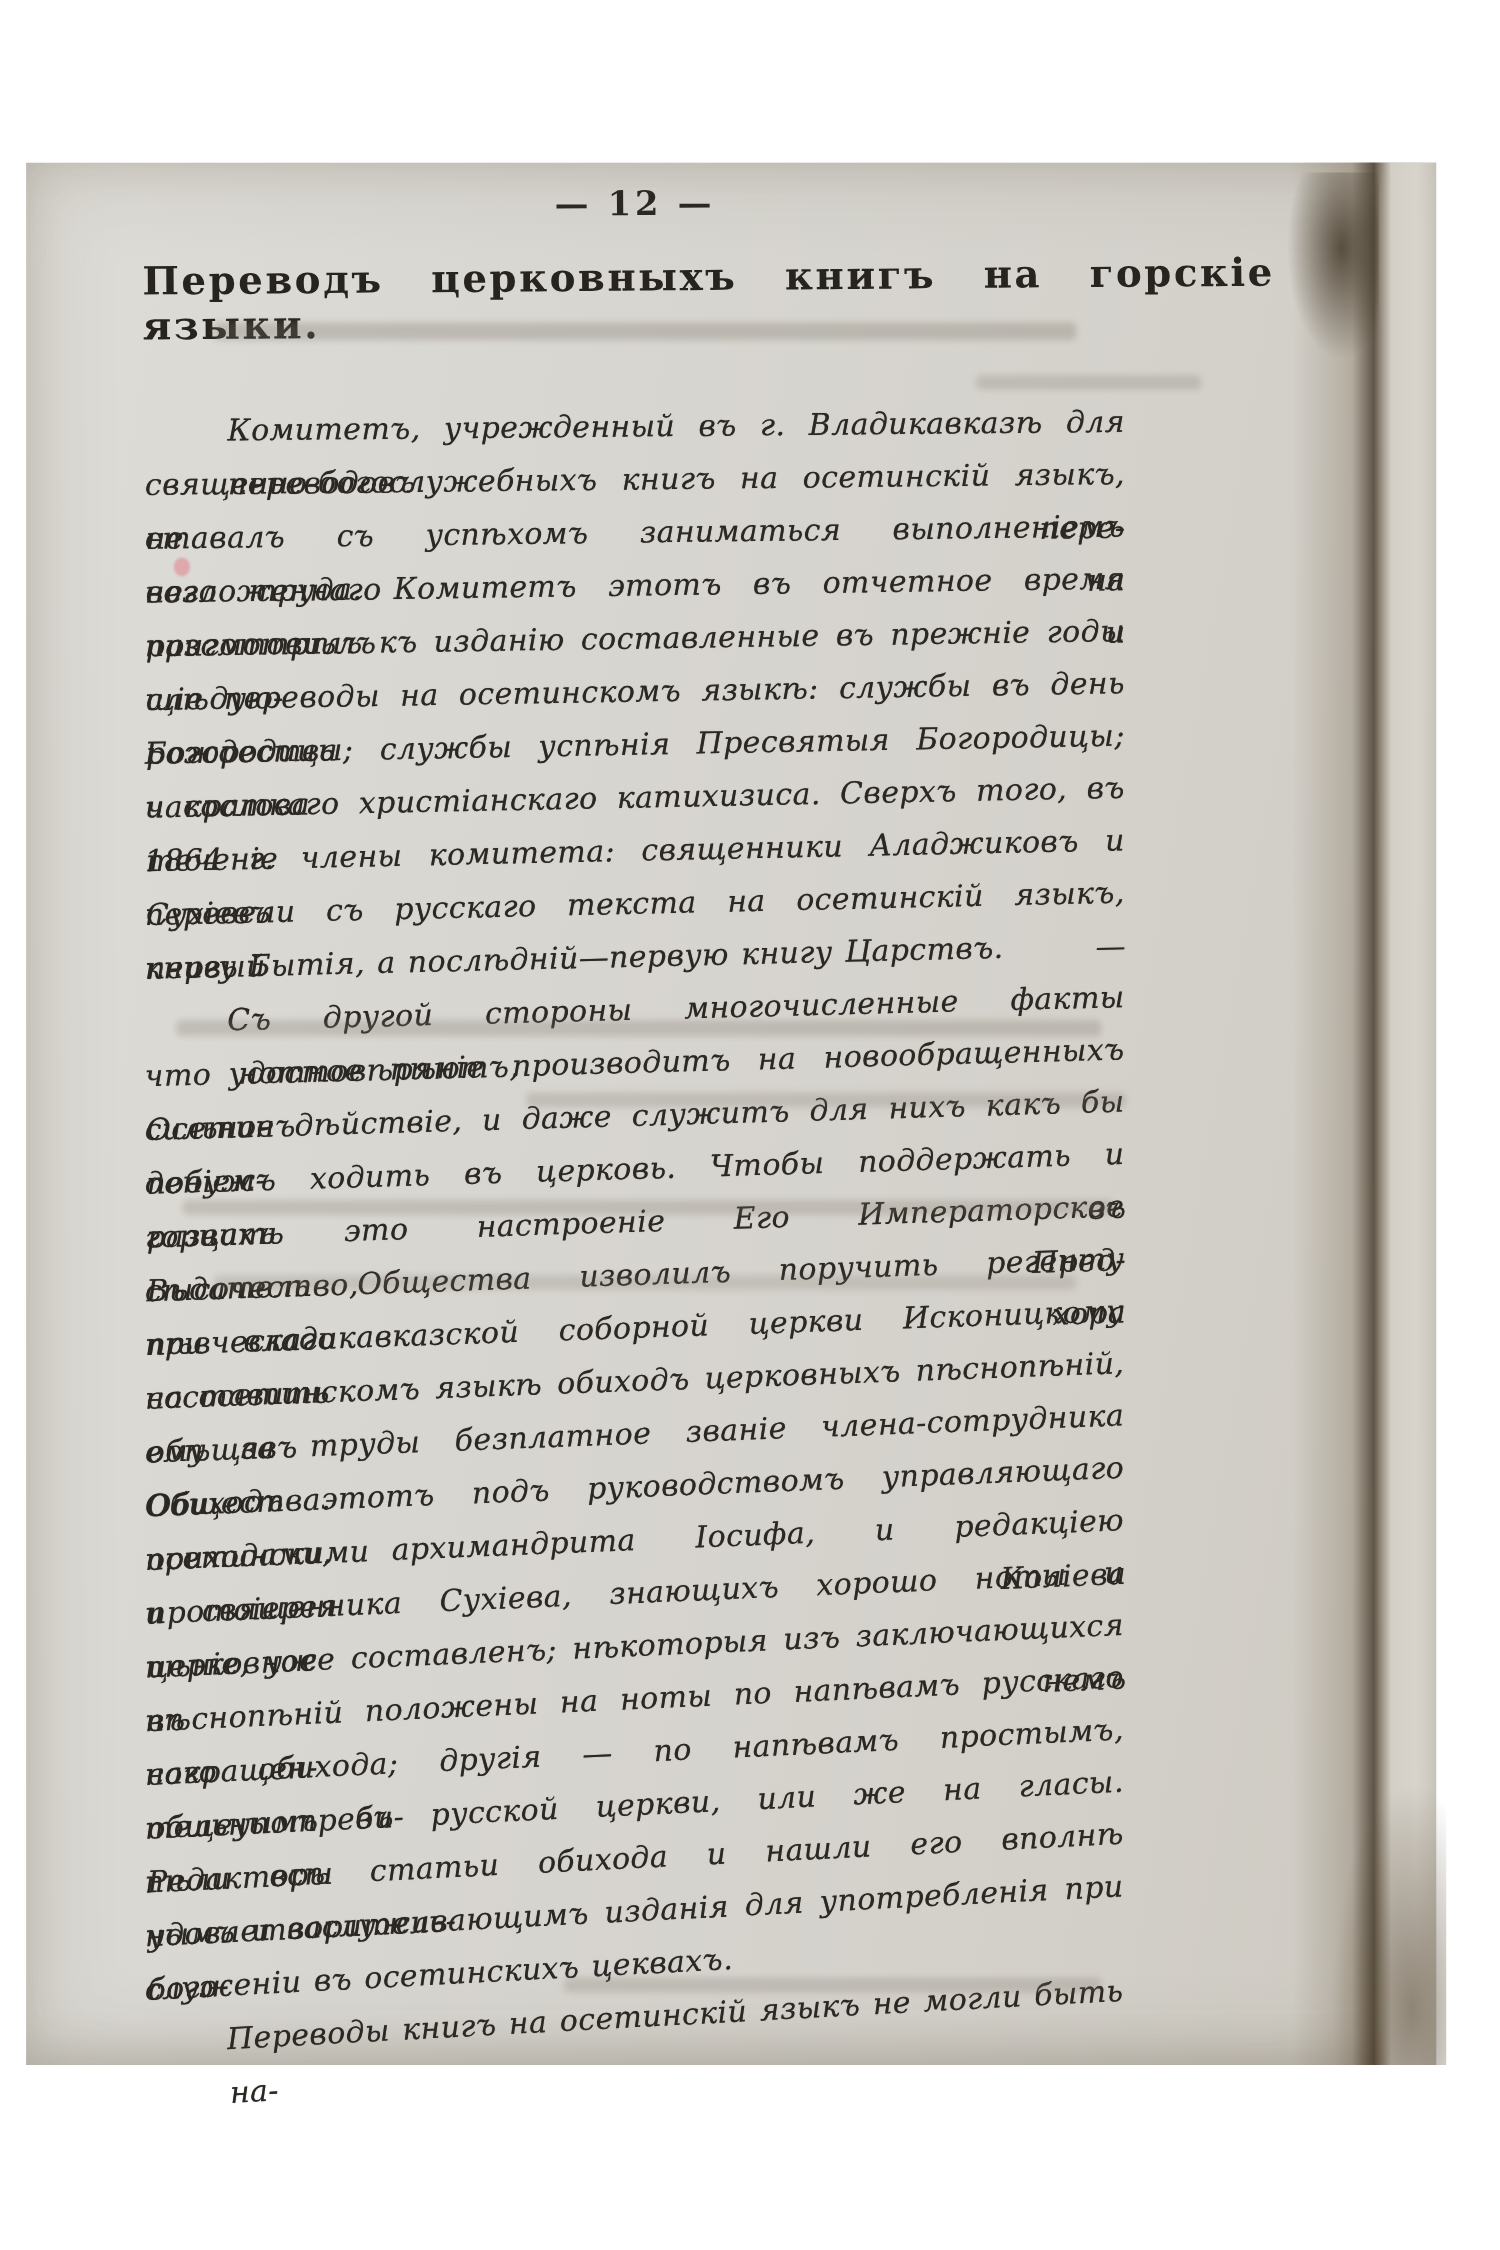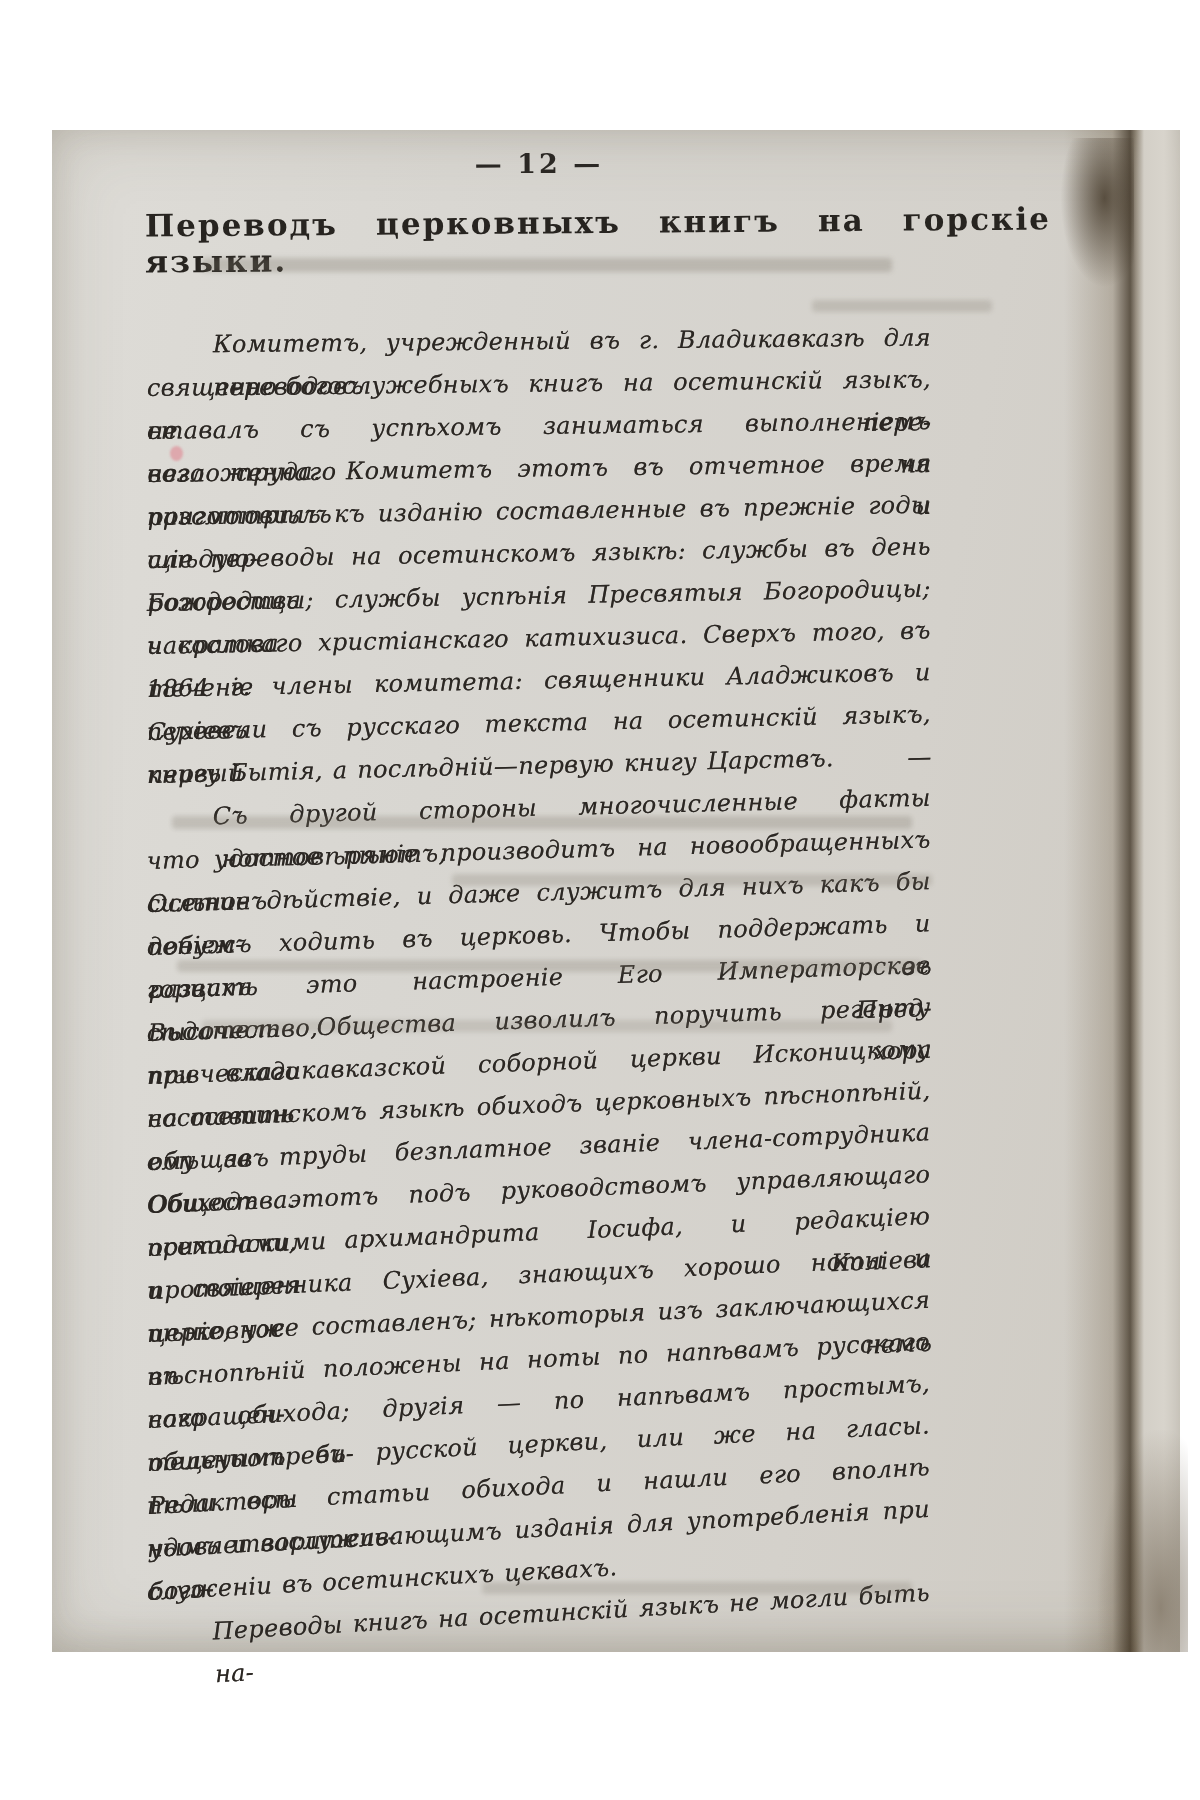--- a/index.html
+++ b/index.html
@@ -1,19 +1,19 @@
 <!DOCTYPE html>
 <html><head>
 <meta charset="utf-8">
 <style>
   html,body{margin:0;padding:0;background:#ffffff;}
   .canvas{position:relative;width:1200px;height:1800px;background:#ffffff;overflow:hidden;
           font-family:"DejaVu Serif","Liberation Serif",serif;}
   
-  .photo{position:absolute;left:52px;top:130px;width:1128px;height:1522px;
+  .photo{position:absolute;left:21px;top:130px;width:1128px;height:1522px;
          background:linear-gradient(100deg,#dedcd7 0%,#d8d6d1 35%,#d4d1cb 70%,#cecac2 100%);
          box-shadow:inset 0 0 70px rgba(95,85,62,0.22), inset -6px -8px 34px rgba(80,65,42,0.18);}
   
   .gutter{position:absolute;left:1012px;top:0;width:116px;height:100%;
           background:linear-gradient(90deg,
             rgba(120,100,70,0) 0%,
             rgba(100,82,55,0.28) 42%,
             rgba(52,40,24,0.72) 57%,
             rgba(84,68,44,0.45) 62%,
             #d3cfc7 69%,

